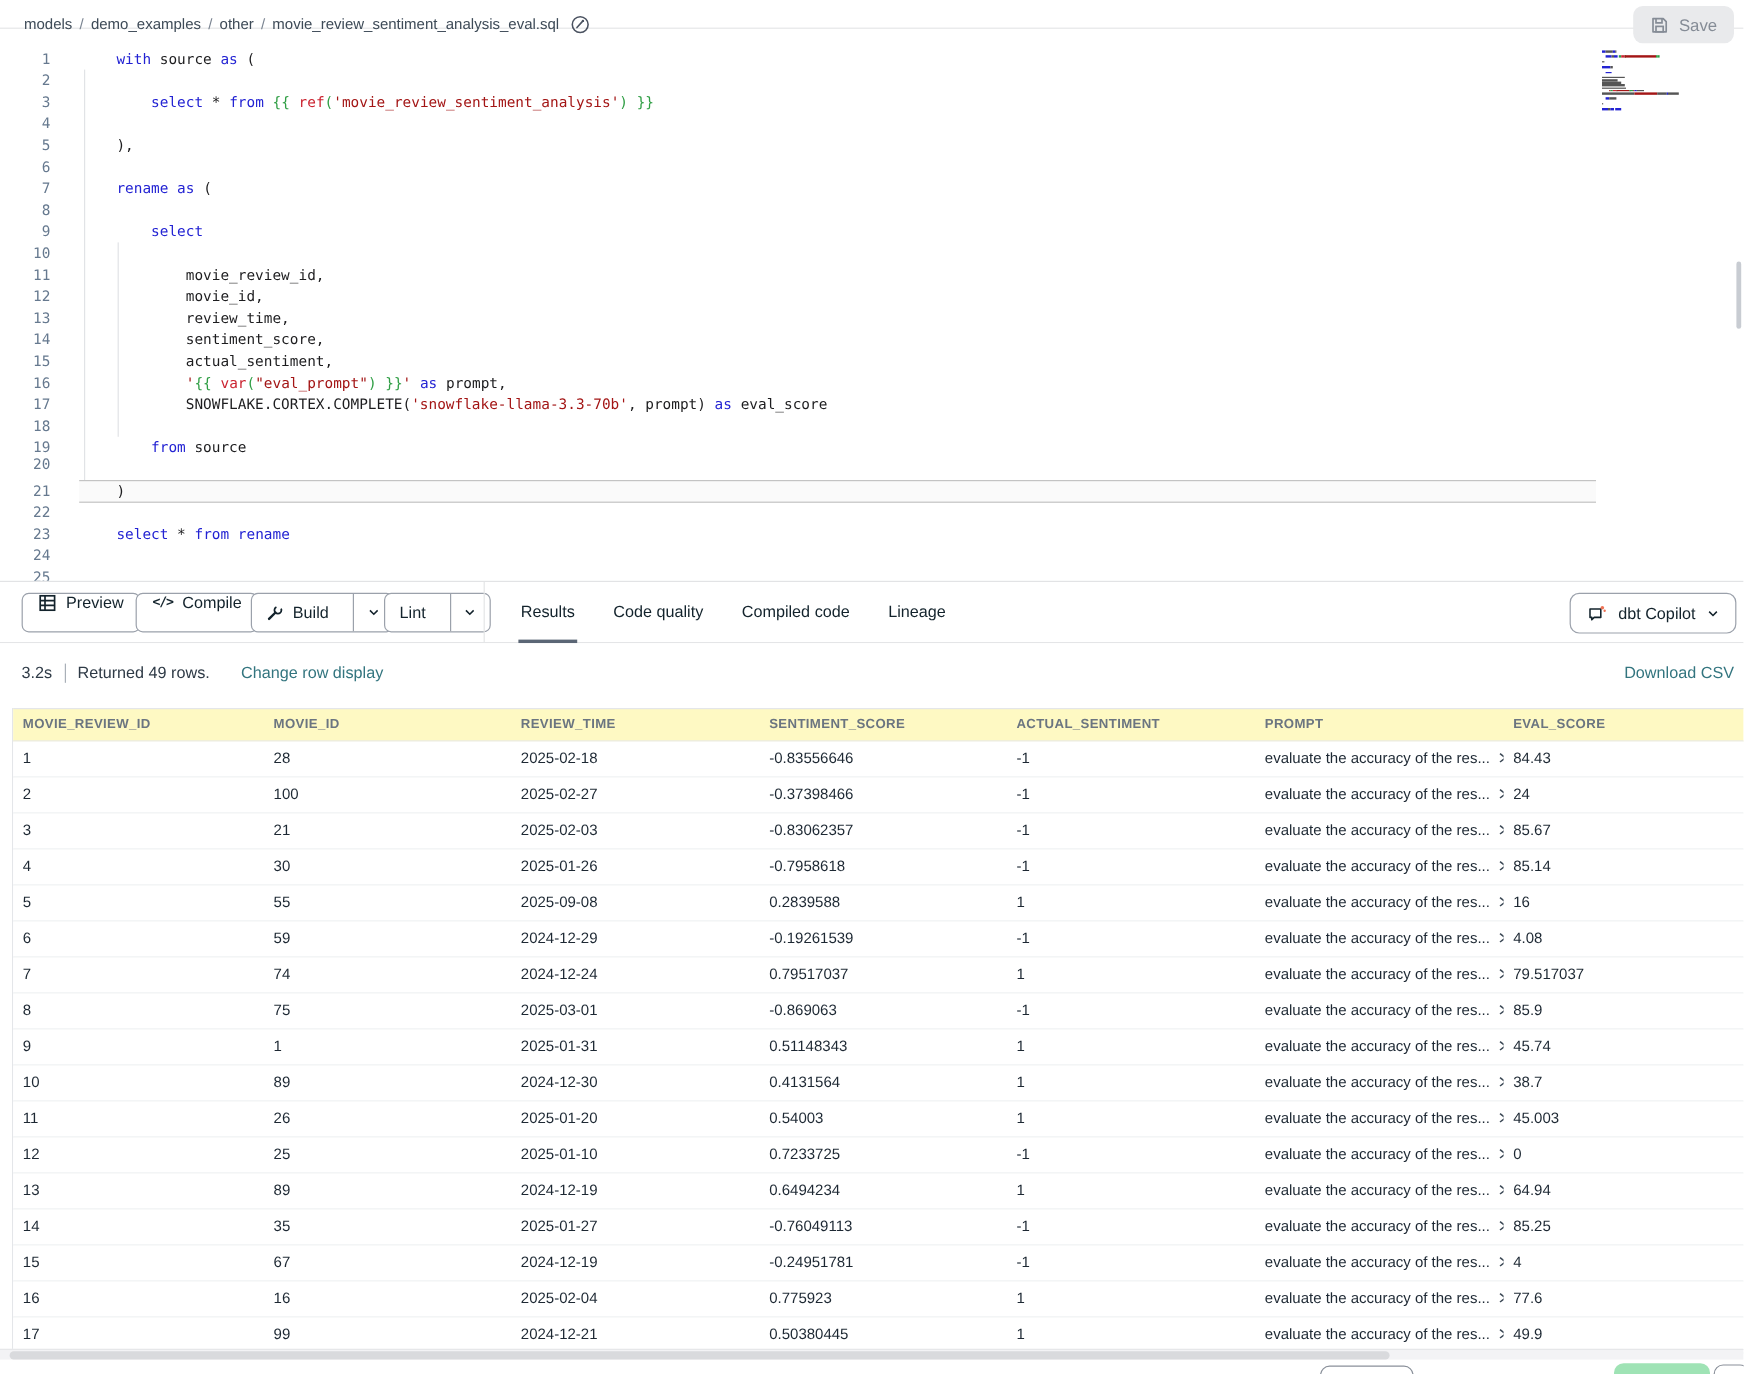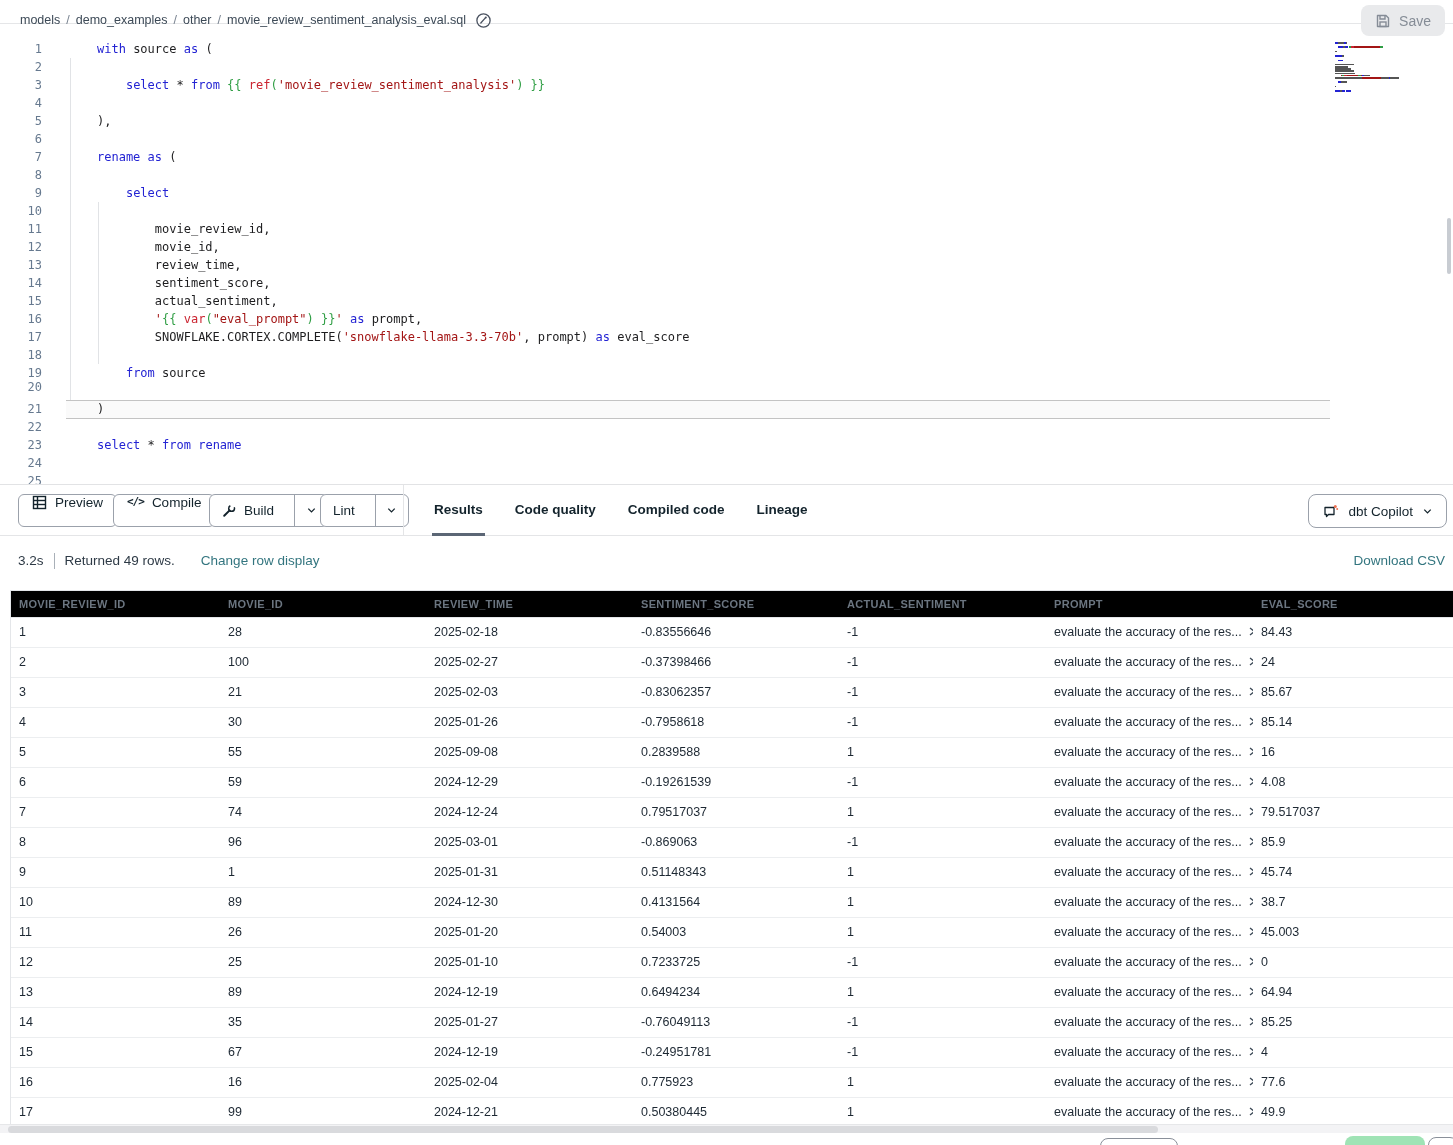--- a/index.html
+++ b/index.html
@@ -46,37 +46,37 @@
   
   .actionbar { position:absolute; top:485px; left:0; width:1453px; height:51px; background:#fff; border-bottom:1px solid #e4e5e7; }
   .btn { position:absolute; top:9px; height:33px; display:inline-flex; align-items:flex-start; gap:8px; padding:0 13px;
     background:#fff; border:1px solid #9ba1ab; border-radius:6px; font-size:13.5px; color:#13232c; font-family:inherit; }
   .split { padding:0; }
   .split .main { display:inline-flex; align-items:center; gap:8px; padding:0 12px; height:100%; }
   .split .caret { display:inline-flex; align-items:center; justify-content:center; width:33px; height:100%; border-left:1px solid #9ba1ab; }
   .code-glyph { font-family:"DejaVu Sans Mono",monospace; font-size:11px; font-weight:bold; letter-spacing:-1px; }
   .ab-divider { position:absolute; left:403px; top:0; width:1px; height:51px; background:#e4e5e7; }
   .tabs { position:absolute; left:434px; top:0; height:51px; display:flex; gap:32px; }
-  .tab { position:relative; height:51px; line-height:50px; font-size:13.5px; color:#13232c; cursor:pointer;font-weight:bold; }
+  .tab { position:relative; height:51px; line-height:50px; font-size:13.5px; color:#13232c; cursor:pointer; }
   .tab.active::after { content:""; position:absolute; left:-2px; right:-2px; bottom:0; height:3px; background:var(--active-tab-underline,#5b6675); }
   .copilot-btn { position:absolute; right:6px; top:9px; height:34px; display:flex; align-items:center; gap:9px; padding:0 13px;
     background:#fff; border:1px solid #9ba1ab; border-radius:8px; font-size:13.5px; color:#13232c; font-family:inherit; }
 
   
   .statusrow { position:absolute; top:536px; left:0; width:1453px; height:54px; background:#fff; }
   .status-left { position:absolute; left:18px; top:17px; display:flex; font-size:13.5px; color:#2e3a46; }
   .pipe { width:1px; height:16px; background:#a9b0b8; margin:0 10px; }
   .teal-link { color:var(--link-teal,#33757f); font-size:13.5px; cursor:pointer; }
   #change-display { margin-left:26px; }
   .download-csv { position:absolute; right:8px; top:17px; }
 
   
   .results-table { position:absolute; top:590px; left:10px; width:1443px; border-left:1px solid #e4e6e9; }
   .thead { display:grid; grid-template-columns:209px 206px 207px 206px 207px 207px 1fr; height:28px;
-    background:#000000; border-top:1px solid #e4e6e9; border-bottom:1px solid #e4e6e9; }
+    background:#fef9c3; border-top:1px solid #e4e6e9; border-bottom:1px solid #e4e6e9; }
   .th { padding:0 0 0 8px; line-height:27px; font-size:11px; font-weight:bold; letter-spacing:.3px; color:#6b7580; white-space:nowrap; overflow:hidden; }
   .trow { display:grid; grid-template-columns:209px 206px 207px 206px 207px 207px 1fr; height:30px; border-bottom:1px solid #eceef0; background:#fff; }
   .td { padding:0 0 0 8px; line-height:29px; font-size:12.5px; color:#1d2833; white-space:nowrap; overflow:hidden; }
   .td.prompt { display:flex; align-items:center; gap:6px; }
   .prompt-text { line-height:29px; }
   .chev { flex:none; margin-top:-2px; }
 
   
   .hscroll-track { position:absolute; top:1124px; left:0; width:1453px; height:9px; background:#f3f3f5; border-top:1px solid #e6e7e9; }
   .hscroll-thumb { position:absolute; top:1px; left:8px; width:1150px; height:7px; background:#d9dadd; border-radius:4px; }
@@ -388,21 +388,21 @@
         <div class="td prompt">
           <span class="prompt-text">evaluate the accuracy of the res...</span>
           <svg class="chev" width="9" height="11" viewBox="0 0 9 11">
             <polyline points="2,2 6.5,5.5 2,9" fill="none" stroke="#3d4a57" stroke-width="1.3"></polyline>
           </svg>
         </div>
         <div class="td">79.517037</div>
       </div>
       <div class="trow">
         <div class="td">8</div>
-        <div class="td">96</div>
+        <div class="td">75</div>
         <div class="td">2025-03-01</div>
         <div class="td">-0.869063</div>
         <div class="td">-1</div>
         <div class="td prompt">
           <span class="prompt-text">evaluate the accuracy of the res...</span>
           <svg class="chev" width="9" height="11" viewBox="0 0 9 11">
             <polyline points="2,2 6.5,5.5 2,9" fill="none" stroke="#3d4a57" stroke-width="1.3"></polyline>
           </svg>
         </div>
         <div class="td">85.9</div>

